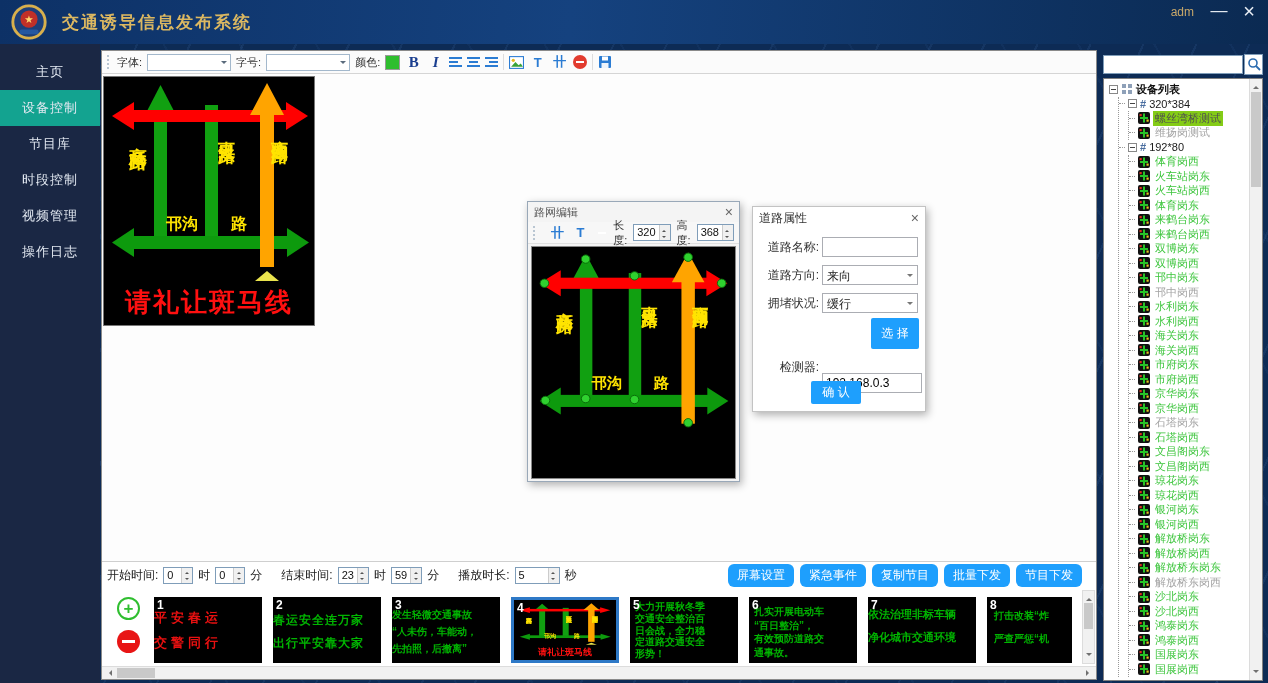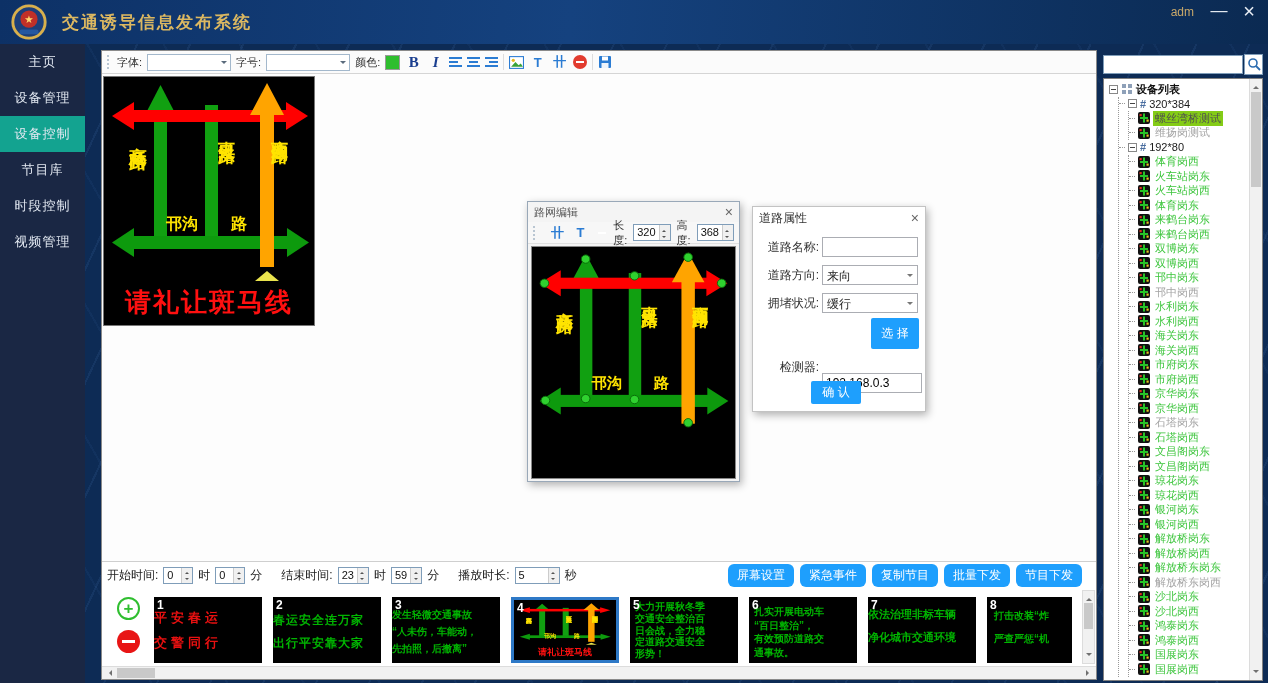--- a/index.html
+++ b/index.html
@@ -10,21 +10,21 @@
                      repeating-linear-gradient(60deg,transparent 0 64px,rgba(70,120,190,.08) 64px 66px);}
   
   .titlebar{position:absolute;left:0;top:0;width:100%;height:44px;
     background:linear-gradient(95deg,#0d3166 0%,#15427f 45%,#0b2a52 100%)}
   .badge{position:absolute;left:10px;top:3px;width:38px;height:38px}
   .app-title{position:absolute;left:62px;top:11px;font-size:17px;font-weight:700;color:#dcb861;letter-spacing:2px}
   .user{position:absolute;right:74px;top:5px;font-size:12px;color:#c8a86a}
   .winbtn{position:absolute;top:0;color:#e9eef5;font-size:17px;line-height:22px;width:22px;text-align:center;cursor:pointer}
   .win-min{right:38px}.win-close{right:8px;font-size:20px}
   
-  .sidebar{position:absolute;left:0;top:44px;width:85px;bottom:0;background:#1a2744;}
+  .sidebar{position:absolute;left:0;top:44px;width:100px;bottom:0;background:#1a2744;padding-top:10px}
   .side-item{height:36px;line-height:36px;text-align:center;color:#e3e9f2;font-size:13px;letter-spacing:1px;cursor:pointer}
   .side-item.active{background:#13a390}
   
   .main{position:absolute;left:101px;top:50px;width:996px;bottom:3px;background:#fff;border:1px solid #8a8a8a}
   .edit-toolbar{position:absolute;left:0;right:0;top:0;height:23px;border-bottom:1px solid #d5d5d5;background:#fbfbfb;
     display:flex;align-items:center;padding:0 5px;gap:5px;font-size:11px;color:#333}
   .grip{width:3px;height:14px;border-left:2px dotted #b9c6d2;margin-right:2px}
   .combo{width:84px;height:17px;border:1px solid #a3b8cc;background:#fff;position:relative}
   .combo .chev{position:absolute;right:3px;top:6px;width:0;height:0;border:3.5px solid transparent;border-top-color:#5a6b7c}
   .swatch{width:15px;height:15px;background:#2fbe2f;border:1px solid #9a9a9a}
@@ -151,25 +151,25 @@
       <rect x="10" y="28" width="20" height="5" rx="2" fill="#2457a0"></rect>
     </svg>
     <div class="app-title">交通诱导信息发布系统</div>
     <div class="user">adm</div>
     <div class="winbtn win-min">—</div>
     <div class="winbtn win-close">×</div>
   </div>
 
   <div class="sidebar">
       <div class="side-item"><span>主页</span></div>
-      <div class="side-item"><span>设备管理</span></div>
       <div class="side-item active"><span>设备控制</span></div>
       <div class="side-item"><span>节目库</span></div>
       <div class="side-item"><span>时段控制</span></div>
       <div class="side-item"><span>视频管理</span></div>
+      <div class="side-item"><span>操作日志</span></div>
     </div>
 
   <div class="main">
 
     <div class="edit-toolbar">
       <span class="grip"></span>
       <span>字体:</span>
       <span class="combo">
           <i class="chev"></i>
         </span>

